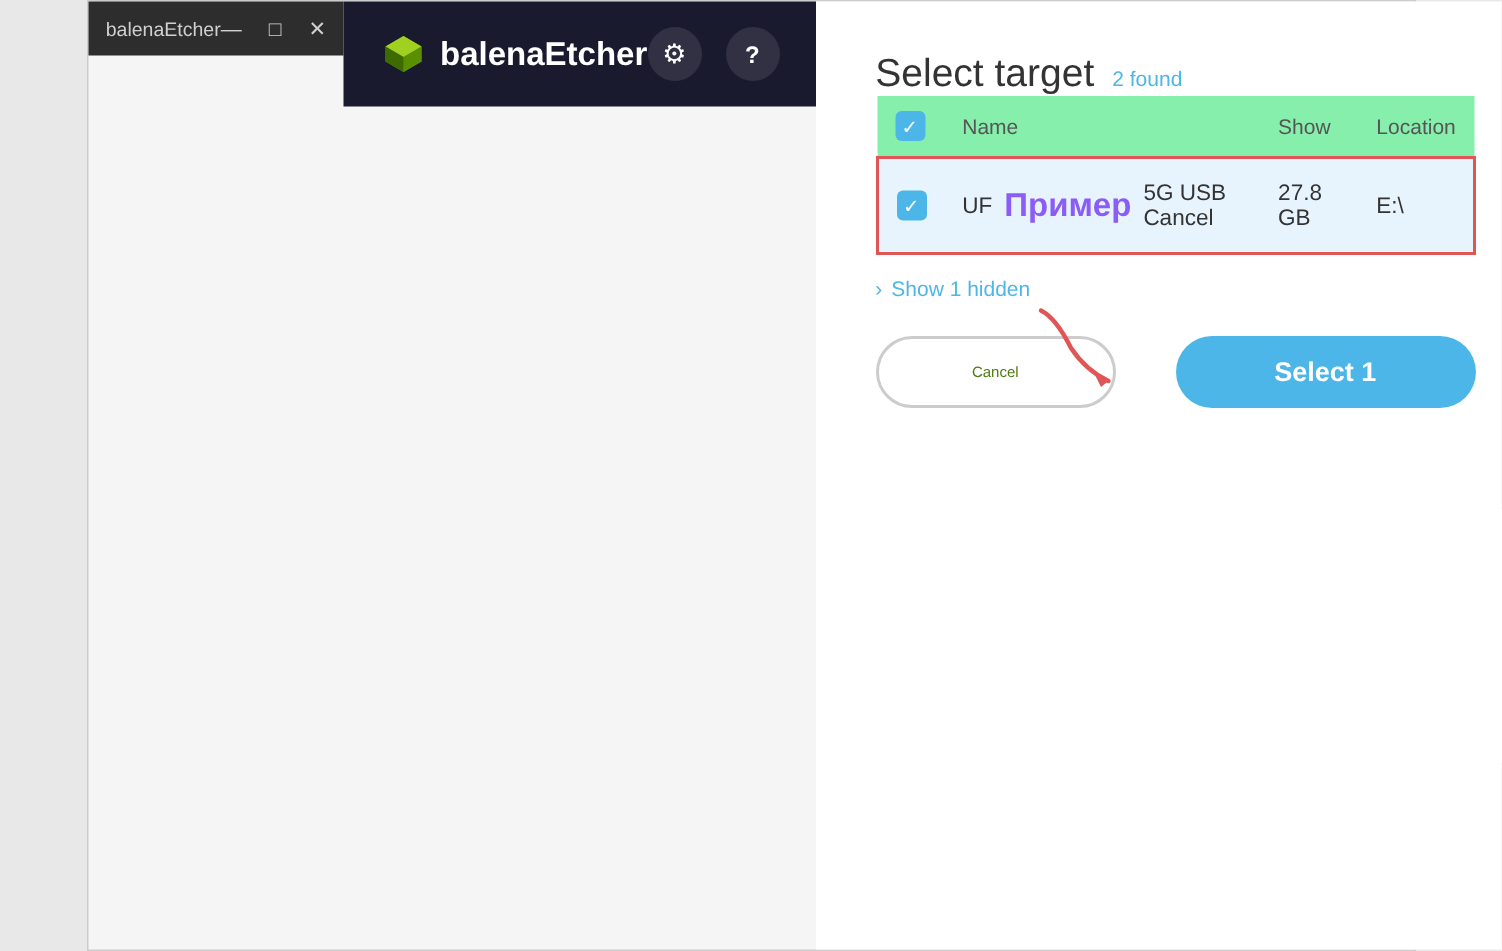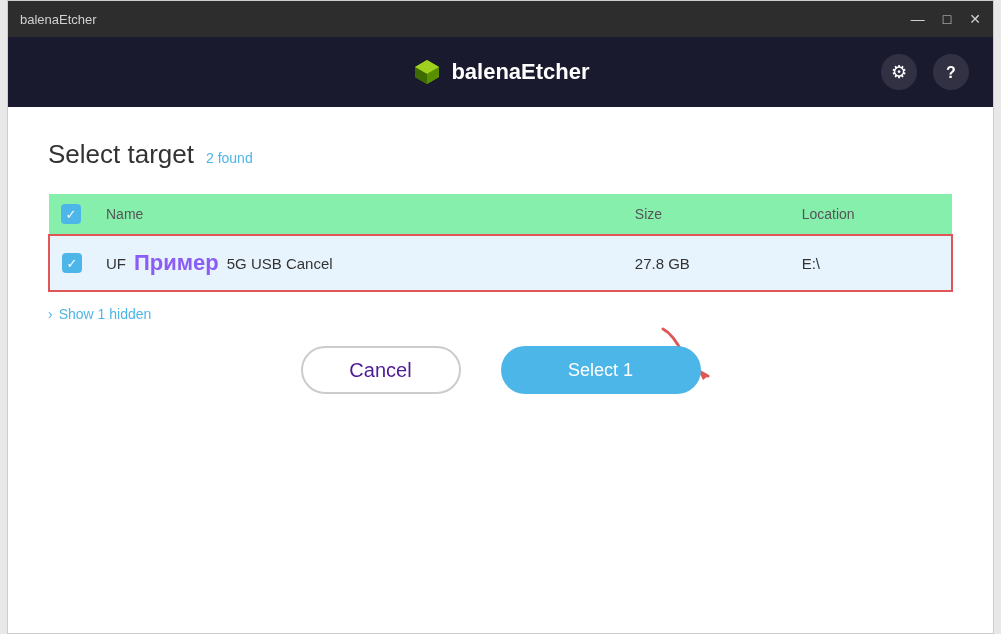--- a/index.html
+++ b/index.html
@@ -9,26 +9,26 @@
       background: #e8e8e8;
       display: flex;
       align-items: center;
       justify-content: center;
       width: 1001px;
       height: 634px;
       overflow: hidden;
     }
 
     .window {
-      width: 987px;
+      width: 886px;
       height: 634px;
       background: #f5f5f5;
       border: 1px solid #ccc;
       display: flex;
-      flex-direction: column;
+      flex-direction: row;
     }
 
     
     .titlebar {
       background: #2d2d2d;
       height: 36px;
       display: flex;
       align-items: center;
       justify-content: space-between;
       padding: 0 12px;
@@ -102,21 +102,20 @@
       flex: 1;
       background: #ffffff;
       padding: 32px 40px;
       position: relative;
     }
 
     .page-title-row {
       display: flex;
       align-items: baseline;
       gap: 12px;
-      margin-bottom: 24px;
     }
 
     .page-title {
       font-size: 26px;
       font-weight: 400;
       color: #333;
     }
 
     .found-badge {
       font-size: 14px;
@@ -223,36 +222,36 @@
       padding: 24px 0 32px;
       position: relative;
     }
 
     .cancel-btn {
       width: 160px;
       height: 48px;
       border-radius: 24px;
       border: 2px solid #ccc;
       background: #fff;
-      font-size: 20px;
-      color: #4c1d95;
+      font-size: 10px;
+      color: #4d7c0f;
       cursor: pointer;
       display: flex;
       align-items: center;
       justify-content: center;
     }
 
     .select-btn {
       width: 200px;
       height: 48px;
       border-radius: 24px;
       border: none;
       background: #4db6e8;
       font-size: 18px;
-      font-weight: 400;
+      font-weight: 700;
       color: #fff;
       cursor: pointer;
       display: flex;
       align-items: center;
       justify-content: center;
       position: relative;
     }
 
     
     .arrow-annotation {
@@ -320,21 +319,21 @@
 
     <table class="table">
       <thead class="table-header">
         <tr>
           <th class="th-checkbox">
             <div class="header-checkbox">
               <span class="check-unicode"></span>
             </div>
           </th>
           <th>Name</th>
-          <th>Size</th>
+          <th>Show</th>
           <th>Location</th>
         </tr>
       </thead>
       <tbody>
         <tr class="device-row">
           <td>
             <div class="checkbox-cell">
               <div class="checkbox-blue">
                 <span class="check-unicode"></span>
               </div>

